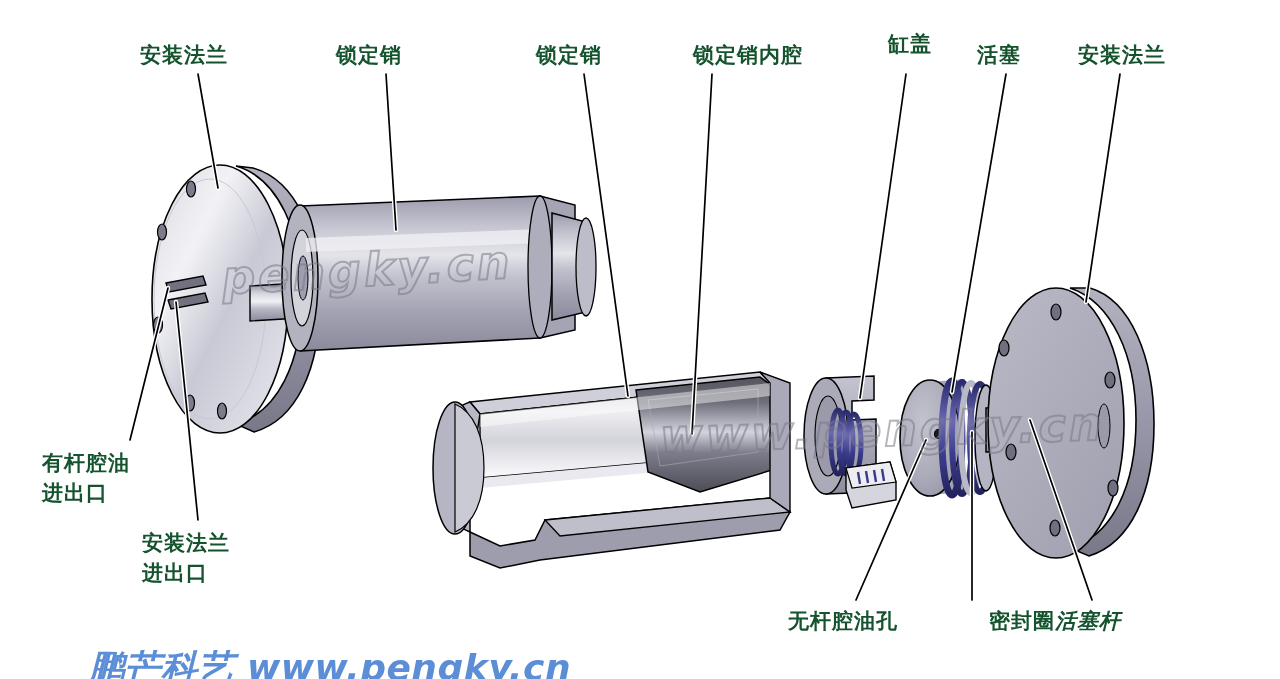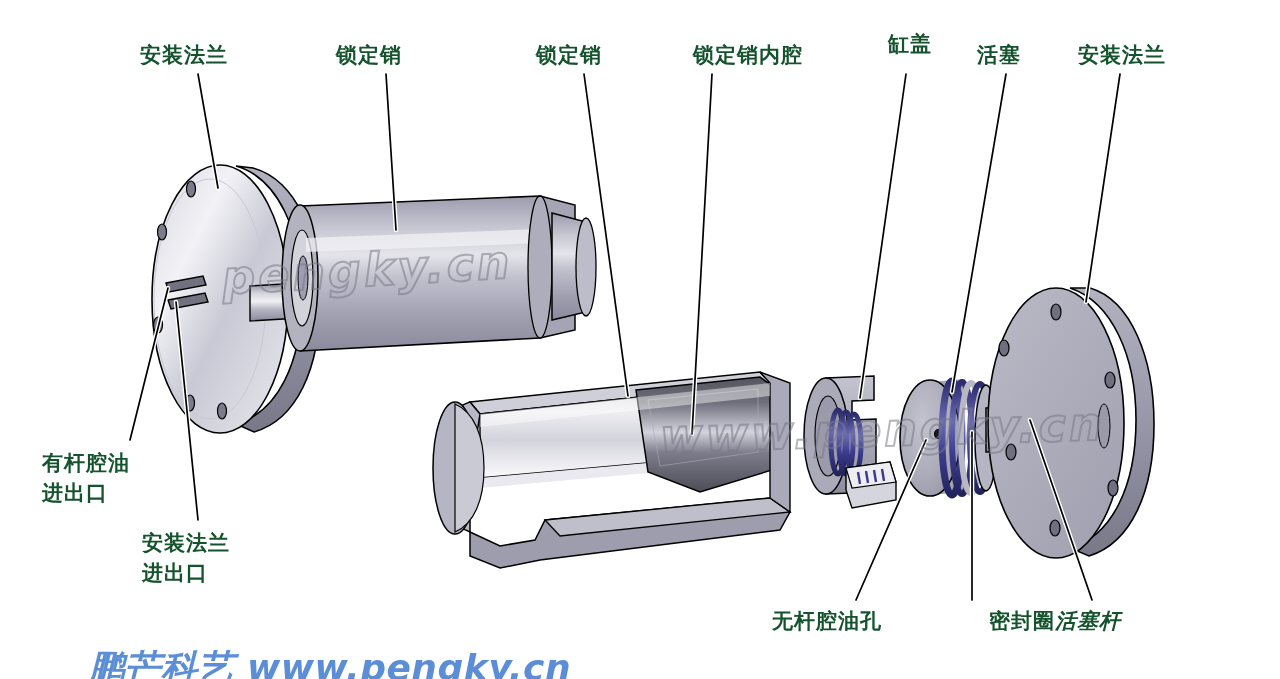--- a/index.html
+++ b/index.html
@@ -316,19 +316,19 @@
   <div class="lbl" style="left:693px; top:42px;">锁定销内腔</div>
   <div class="lbl" style="left:888px; top:31px;">缸盖</div>
   <div class="lbl" style="left:977px; top:42px;text-align:right;">活塞</div>
   <div class="lbl" style="left:1078px; top:42px;">安装法兰</div>
 
   <div class="lbl two" style="left:42px;  top:448px;">有杆腔油
 进出口</div>
   <div class="lbl two" style="left:142px; top:528px;">安装法兰
 进出口</div>
 
-  <div class="lbl" style="left:772px;  top:608px;">无杆腔油孔</div>
+  <div class="lbl" style="left:788px;  top:608px;">无杆腔油孔</div>
   <div class="lbl" style="left:989px;  top:608px;">密封圈</div>
   <div class="lbl" style="left:1055px; top:608px;font-style:italic;">活塞杆</div>
 
   <div class="footer">鹏芒科艺 www.pengky.cn</div>
 
 </div>
 
 </body></html>

